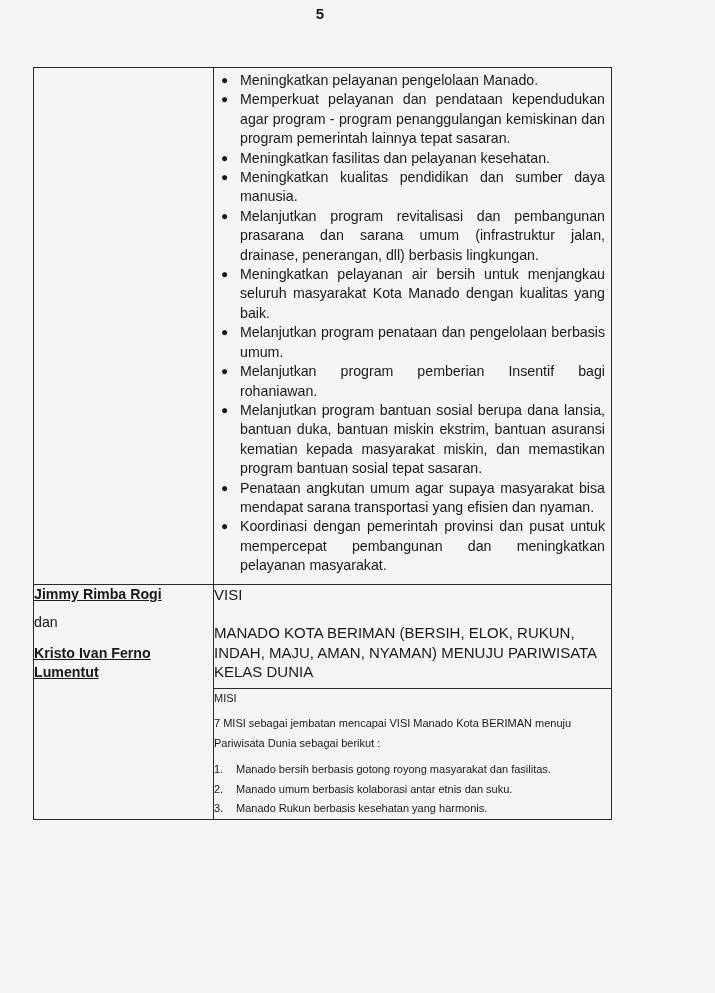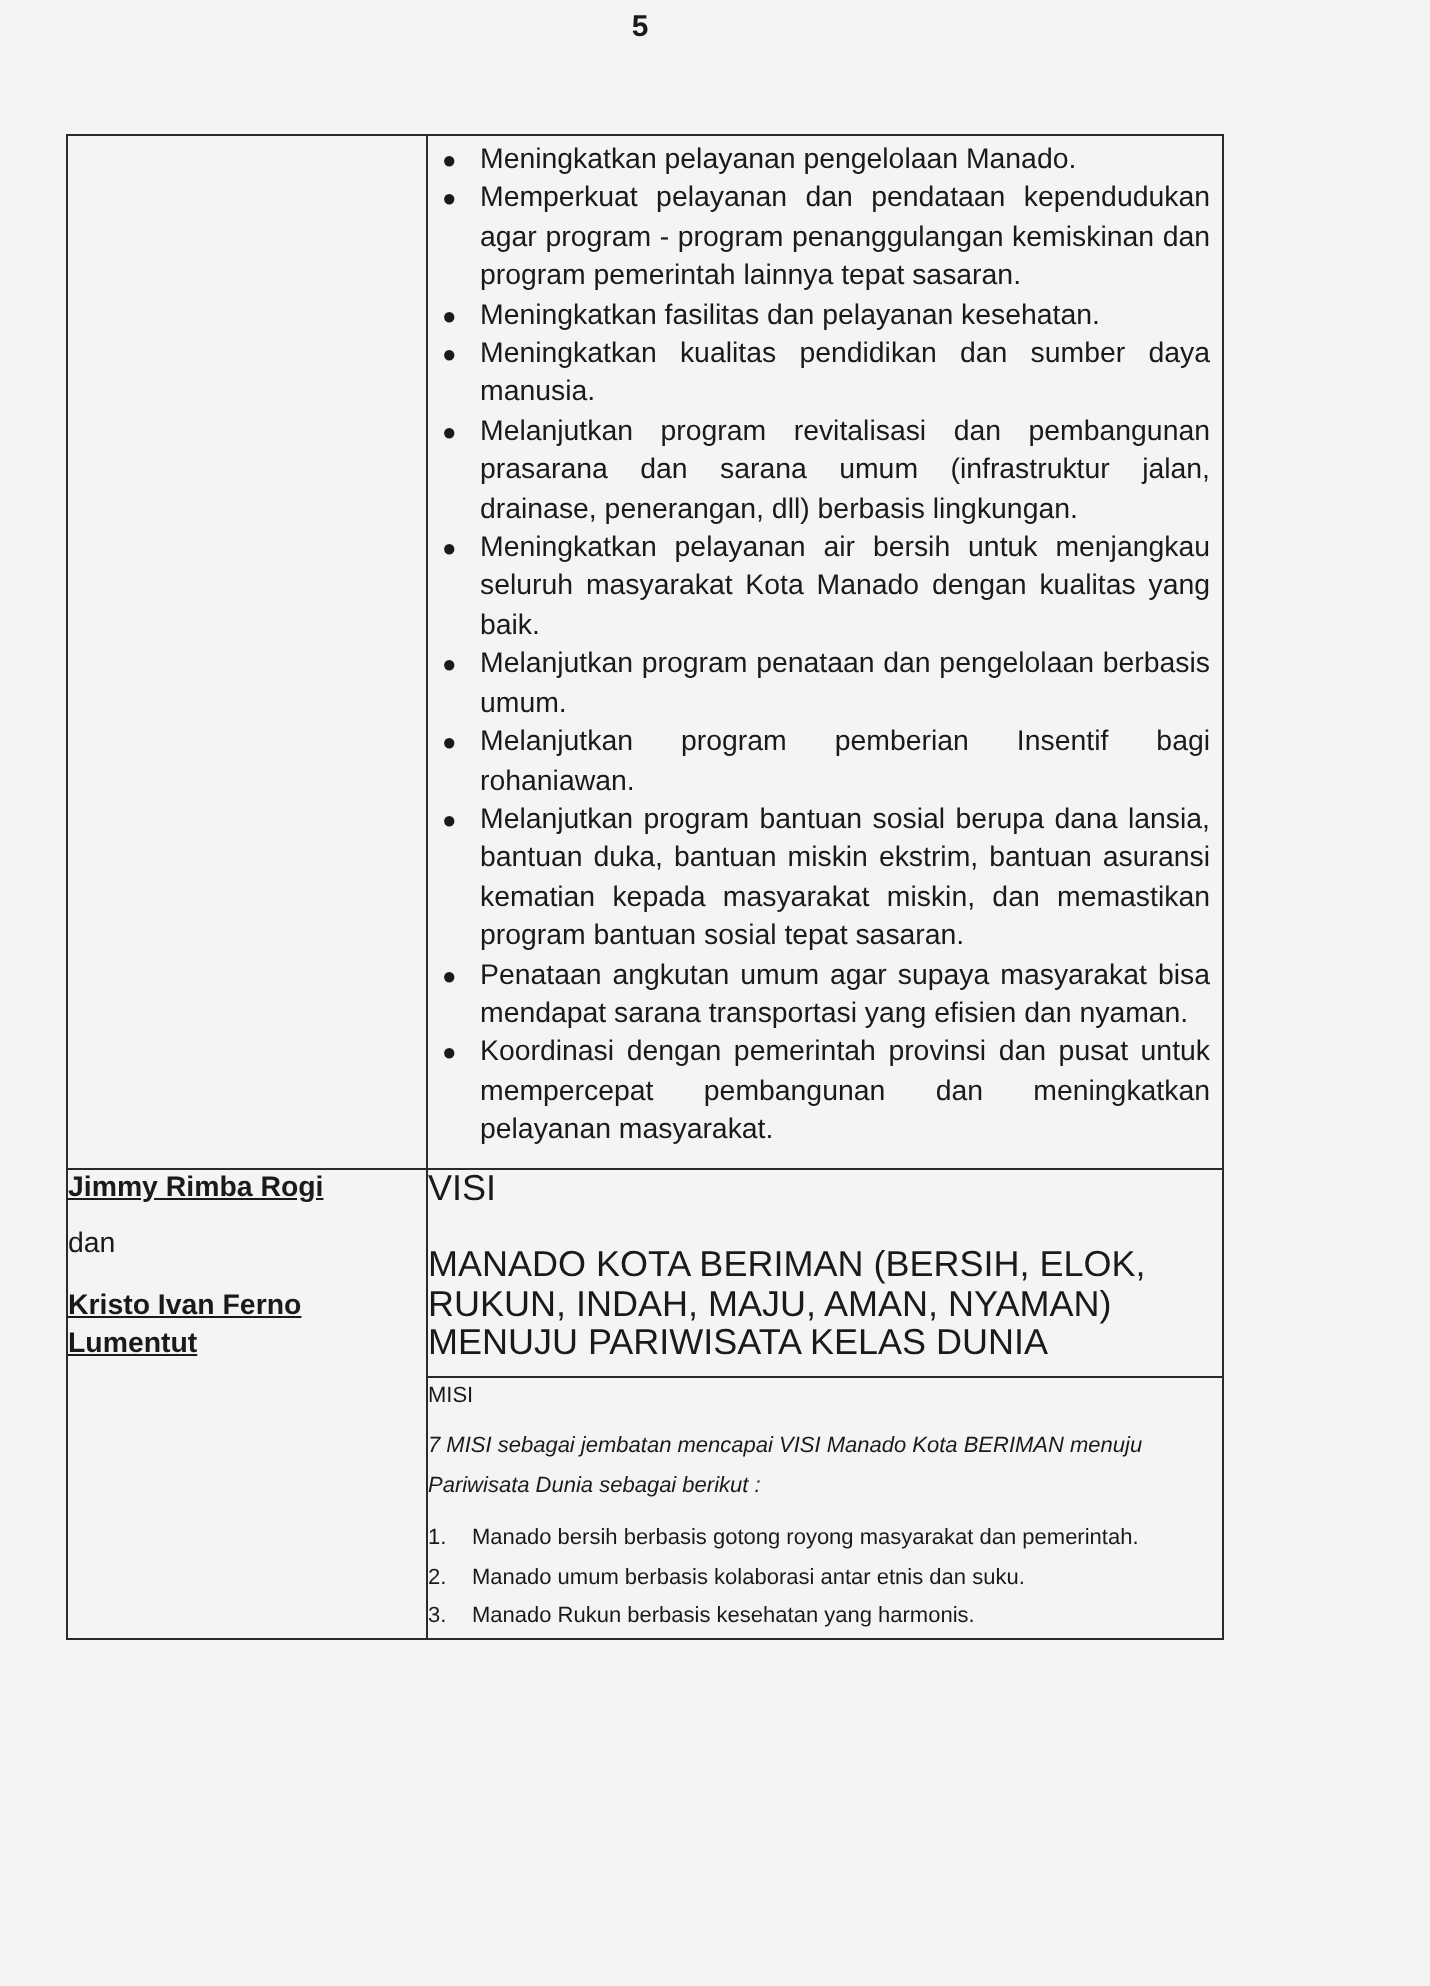--- a/index.html
+++ b/index.html
@@ -68,33 +68,33 @@
   .names .candidate {
     font-weight: bold;
     text-decoration: underline;
   }
   .names .conj {
     margin: 9px 0 12px 0;
   }
 
   .visi-cell {
     padding: 3px 6px 10px 6px;
-    font-size: 18px;
+    font-size: 15px;
     line-height: 19.5px;
     height: 104px;
     box-sizing: border-box;
   }
   .visi-label { margin-bottom: 19px; }
 
   .misi-cell {
     padding: 3px 6px 2px 6px;
     font-size: 11px;
     line-height: 19.5px;
   }
-  .misi-intro { margin-top: 6px; margin-bottom: 7px; font-style: italic; }
+  .misi-intro { margin-top: 6px; margin-bottom: 7px; }
   ol.misi-list {
     list-style: none;
     margin: 0;
     padding: 0;
   }
   ol.misi-list li {
     position: relative;
     padding-left: 22px;
   }
   ol.misi-list li .num {
@@ -141,20 +141,20 @@
     <td class="visi-cell">
       <div class="visi-label">VISI</div>
       <div>MANADO KOTA BERIMAN (BERSIH, ELOK, RUKUN, INDAH, MAJU, AMAN, NYAMAN) MENUJU PARIWISATA KELAS DUNIA</div>
     </td>
   </tr>
   <tr>
     <td class="misi-cell">
       <div>MISI</div>
       <div class="misi-intro">7 MISI sebagai jembatan mencapai VISI Manado Kota BERIMAN menuju Pariwisata Dunia sebagai berikut :</div>
       <ol class="misi-list">
-        <li><span class="num">1.</span><span>Manado bersih berbasis gotong royong masyarakat dan pemerintah.</span></li>
+        <li><span class="num">1.</span><span>Manado bersih berbasis gotong royong masyarakat dan fasilitas.</span></li>
         <li><span class="num">2.</span><span>Manado umum berbasis kolaborasi antar etnis dan suku.</span></li>
         <li><span class="num">3.</span><span>Manado Rukun berbasis kesehatan yang harmonis.</span></li>
       </ol>
     </td>
   </tr>
 </tbody>
   </table>
 
 </body></html>

